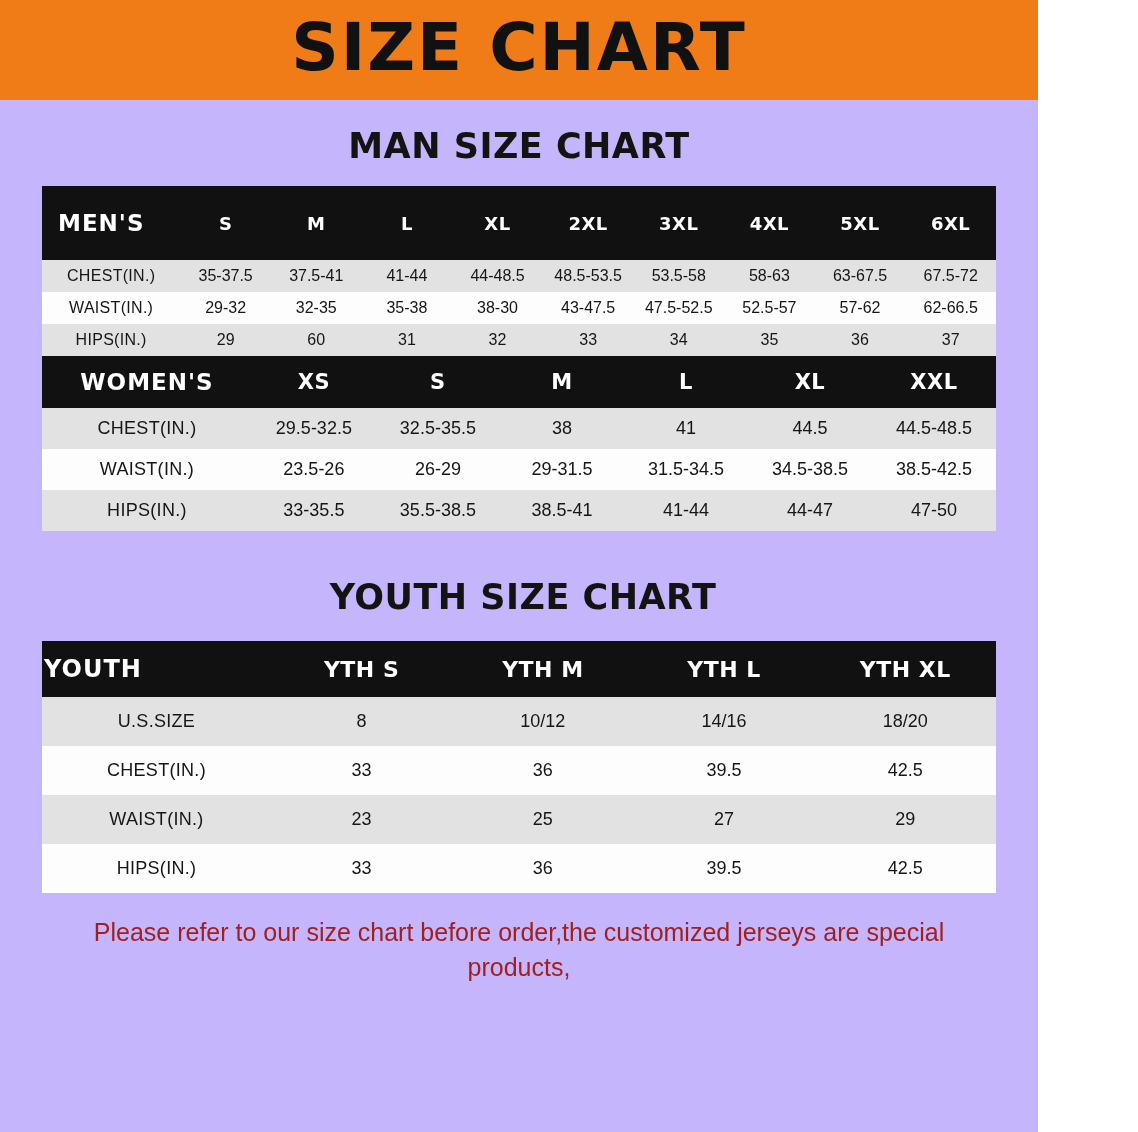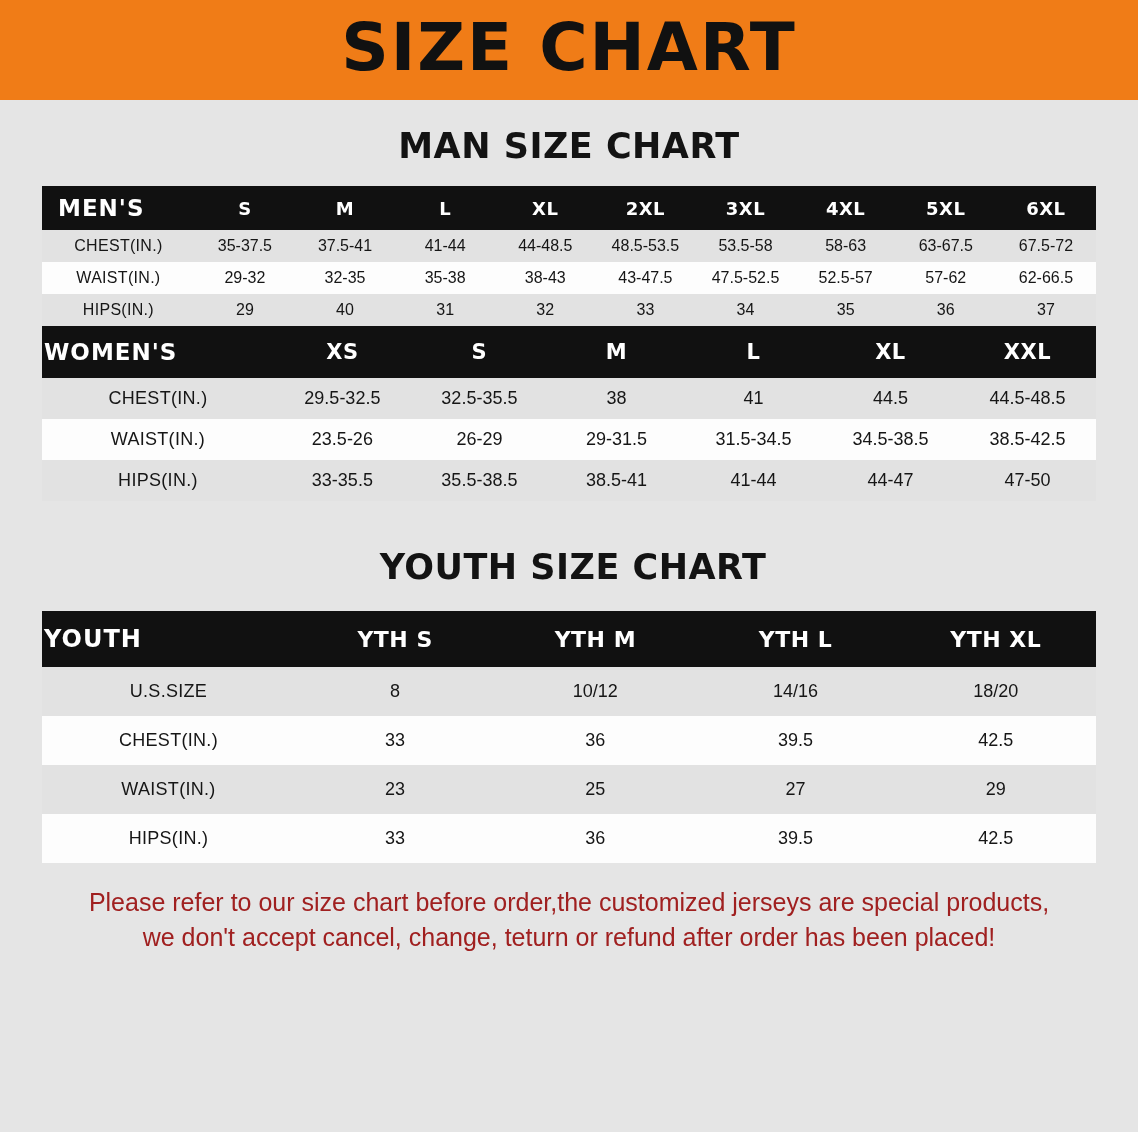--- a/index.html
+++ b/index.html
@@ -3,23 +3,23 @@
 <meta charset="utf-8">
 <style>
   * { box-sizing: border-box; }
   html, body {
     margin: 0; padding: 0;
     width: 1138px;
     background: #ffffff;
     font-family: "Liberation Sans", sans-serif;
   }
   .page {
-    width: 1138px;
+    width: 1038px;
     min-height: 1132px;
-    background: #e5e5e5;
+    background: #c4b5fd;
     position: relative;
     overflow: hidden;
   }
 
   
   .banner {
     width: 100%;
     height: 100px;
     background: #f07c17;
     display: flex;
@@ -55,21 +55,21 @@
     width: 100%;
     border-collapse: collapse;
     table-layout: fixed;
   }
   thead th {
     background: #111111;
     color: #ffffff;
     font-family: "DejaVu Sans", sans-serif;
     font-weight: bold;
     text-align: center;
-    padding: 9px 2px;
+    padding: 24px 2px;
     font-size: 19px;
     letter-spacing: 0.5px;
   }
   thead th.first {
     text-align: left;
     padding-left: 16px;
     font-size: 23px;
     letter-spacing: 1px;
   }
   tbody td {
@@ -87,21 +87,21 @@
   tbody tr.shade td { background: #e2e2e2; }
   tbody tr.plain td { background: #fdfdfd; }
 
   
   #men-table thead th { font-size: 18px; }
   #men-table thead th.first { font-size: 23px; }
   #men-table tbody td { font-size: 16px; }
 
   
   #women-table thead th { font-size: 21px; }
-  #women-table thead th.first { font-size: 23px; }
+  #women-table thead th.first { font-size: 23px; text-align: center; }
   #women-table tbody td { font-size: 18px; }
   #women-table thead th { padding: 13px 2px; }
   #women-table tbody td { padding: 10px 2px; }
 
   
   #youth-table thead th { font-size: 22px; }
   #youth-table thead th.first { font-size: 24px; }
   #youth-table tbody td { font-size: 18px; padding: 14px 2px; }
   #youth-table thead th { padding: 14px 2px; margin-top: 24px; }
 
@@ -165,31 +165,31 @@
             <td>53.5-58</td>
             <td>58-63</td>
             <td>63-67.5</td>
             <td>67.5-72</td>
           </tr>
           <tr class="plain">
             <td class="first">WAIST(IN.)</td>
             <td>29-32</td>
             <td>32-35</td>
             <td>35-38</td>
-            <td>38-43</td>
+            <td>38-30</td>
             <td>43-47.5</td>
             <td>47.5-52.5</td>
             <td>52.5-57</td>
             <td>57-62</td>
             <td>62-66.5</td>
           </tr>
           <tr class="shade">
             <td class="first">HIPS(IN.)</td>
             <td>29</td>
-            <td>40</td>
+            <td>60</td>
             <td>31</td>
             <td>32</td>
             <td>33</td>
             <td>34</td>
             <td>35</td>
             <td>36</td>
             <td>37</td>
           </tr>
         </tbody>
     </table>
@@ -296,16 +296,15 @@
             <td>36</td>
             <td>39.5</td>
             <td>42.5</td>
           </tr>
         </tbody>
     </table>
   </div>
 
   <div class="note">
     <span class="l1">Please refer to our size chart before order,the customized jerseys are special products,</span>
-    <span class="l2">we don't accept cancel, change, teturn or refund after order has been placed!</span>
   </div>
 
 </div>
 
 </body></html>

